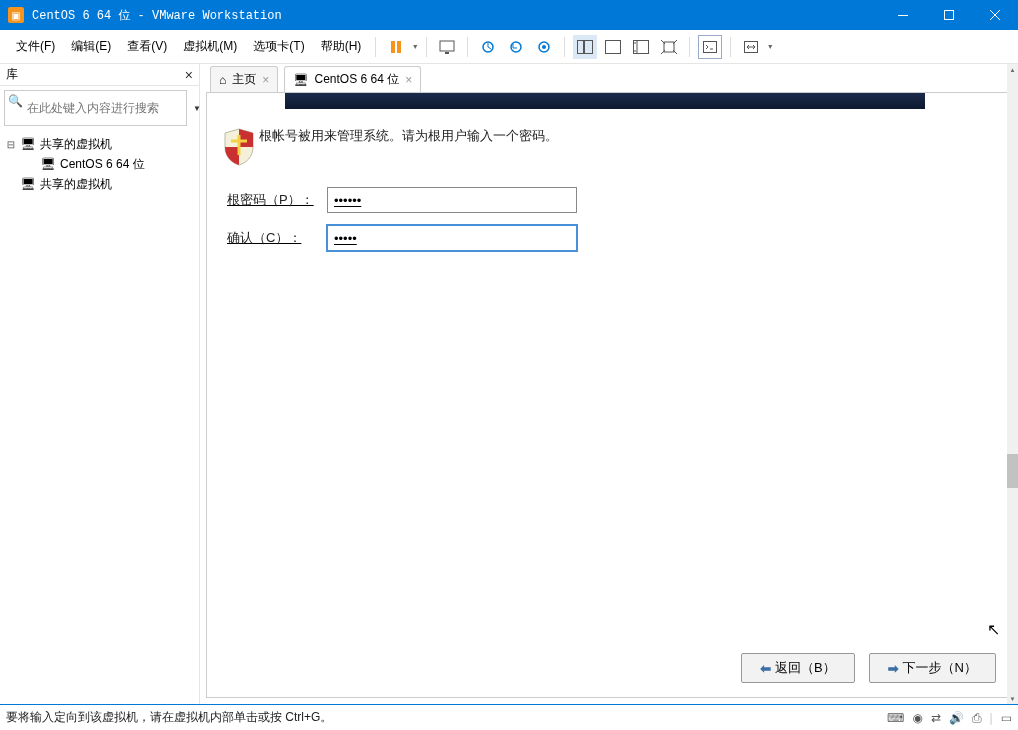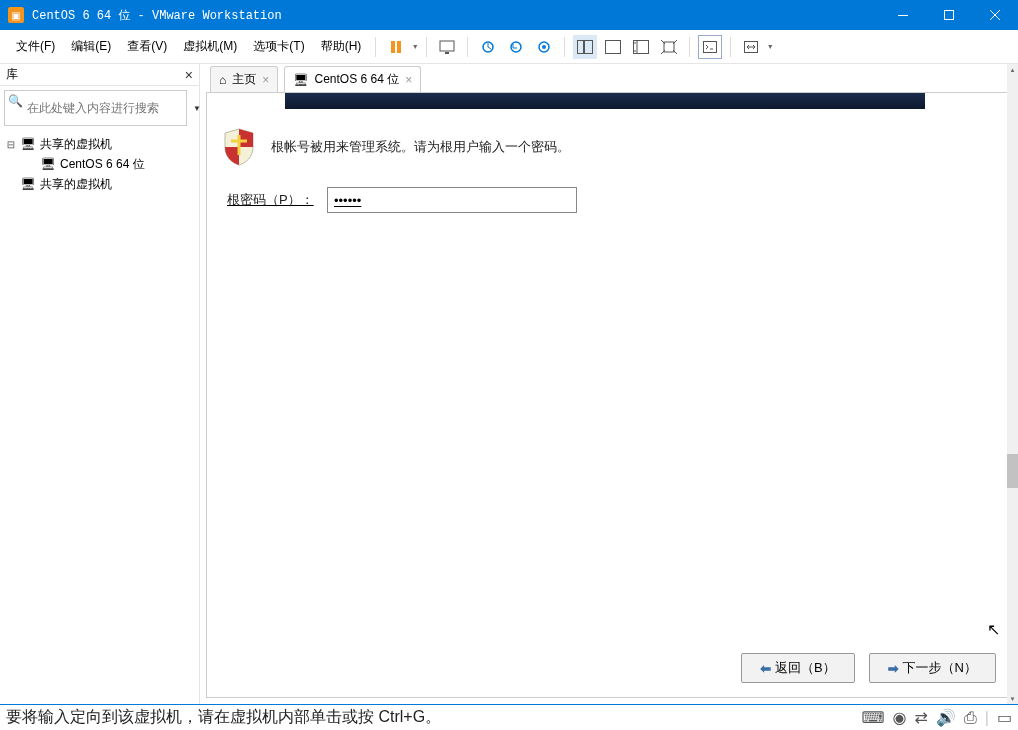--- a/index.html
+++ b/index.html
@@ -34,33 +34,33 @@
 
 .main { flex: 1; display: flex; flex-direction: column; border-right: 1px solid #e5e5e5; }
 .tabs { height: 28px; display: flex; align-items: flex-end; padding: 0 6px 0 10px; gap: 6px; }
 .tab { height: 26px; border: 1px solid #ccc; border-bottom: none; border-radius: 3px 3px 0 0; display: flex; align-items: center; padding: 0 8px; font-size: 12px; background: #f5f5f5; cursor: pointer; gap: 6px; }
 .tab.active { background: #fff; }
 .tab .tx { color: #999; cursor: pointer; font-size: 12px; }
 .tab .tic { font-size: 12px; }
 .vm-area { flex: 1; border: 1px solid #ccc; margin: 0 6px 6px 6px; background: #fff; position: relative; overflow: hidden; }
 .vm-topbar { position: absolute; top: 0; left: 78px; width: 640px; height: 16px; background: linear-gradient(to bottom, #1a2b4a, #0e1930); }
 .vm-content { position: absolute; top: 34px; left: 14px; right: 14px; }
-.vm-inst-row { display: flex; align-items: center; gap: 14px; margin-bottom: 20px; }
+.vm-inst-row { display: flex; align-items: flex-start; gap: 2px; margin-bottom: 20px; }
 .shield-icon { width: 36px; height: 40px; position: relative; }
 .vm-inst-text { font-size: 13px; color: #222; }
 .vm-form { margin-left: 6px; }
 .vm-form-row { display: flex; align-items: center; margin-bottom: 12px; text-decoration: underline; }
 .vm-form-row label { width: 100px; font-size: 13px; color: #222; }
 .vm-form-row input { width: 250px; height: 26px; border: 1px solid #888; padding: 0 6px; font-size: 13px; }
 .vm-form-row input.focused { outline: 2px solid #4a90d9; outline-offset: -1px; border-color: #4a90d9; }
 .vm-buttons { position: absolute; bottom: 14px; right: 14px; display: flex; gap: 14px; }
 .vm-btn { height: 30px; padding: 0 18px; border: 1px solid #999; background: #f2f2f2; font-size: 13px; cursor: pointer; display: flex; align-items: center; gap: 4px; border-radius: 2px; }
 .vm-btn .arr { color: #3a6ea5; font-weight: bold; }
 
-.statusbar { position: absolute; bottom: 0; left: 0; right: 0; height: 26px; border-top: 1px solid #0078d7; background: #fff; display: flex; align-items: center; font-size: 16px; padding: 0 6px; }
+.statusbar { position: absolute; bottom: 0; left: 0; right: 0; height: 26px; border-top: 1px solid #0078d7; background: #fff; display: flex; align-items: center; font-size: 12px; padding: 0 6px; }
 .statusbar .msg { flex: 1; color: #222; }
 .statusbar .tray { display: flex; gap: 8px; color: #555; align-items: center; }
 .statusbar .tray span { cursor: pointer; }
 .rscroll { position: absolute; right: 0; top: 64px; width: 11px; height: 640px; background: #f0f0f0; }
 .rscroll .thumb { position: absolute; top: 390px; width: 11px; height: 34px; background: #c2c2c2; }
 .rscroll .cap { position: absolute; width: 11px; height: 11px; background: #f0f0f0; display: flex; align-items: center; justify-content: center; font-size: 7px; color: #666; }
 .cursor { position: absolute; left: 987px; top: 620px; font-size: 16px; color: #000; pointer-events: none; }
 </style>
 </head>
 <body>
@@ -224,20 +224,24 @@
               <path d="M10 14 L26 14 M18 8 L18 28" stroke="#f5d040" stroke-width="3"></path>
             </svg>
           </div>
           <div class="vm-inst-text">根帐号被用来管理系统。请为根用户输入一个密码。</div>
         </div>
         <div class="vm-form">
           <div class="vm-form-row">
             <label>根密码（P）：</label>
             <input type="text" value="••••••" style="">
           </div>
+          <div class="vm-form-row">
+            <label>确认（C）：</label>
+            <input type="text" class="focused" value="•••••" style="">
+          </div>
         </div>
       </div>
       <div class="vm-buttons">
         <button class="vm-btn">
           <span class="arr">⬅</span>
           <span>返回（B）</span>
         </button>
         <button class="vm-btn">
           <span class="arr">➡</span>
           <span>下一步（N）</span>

